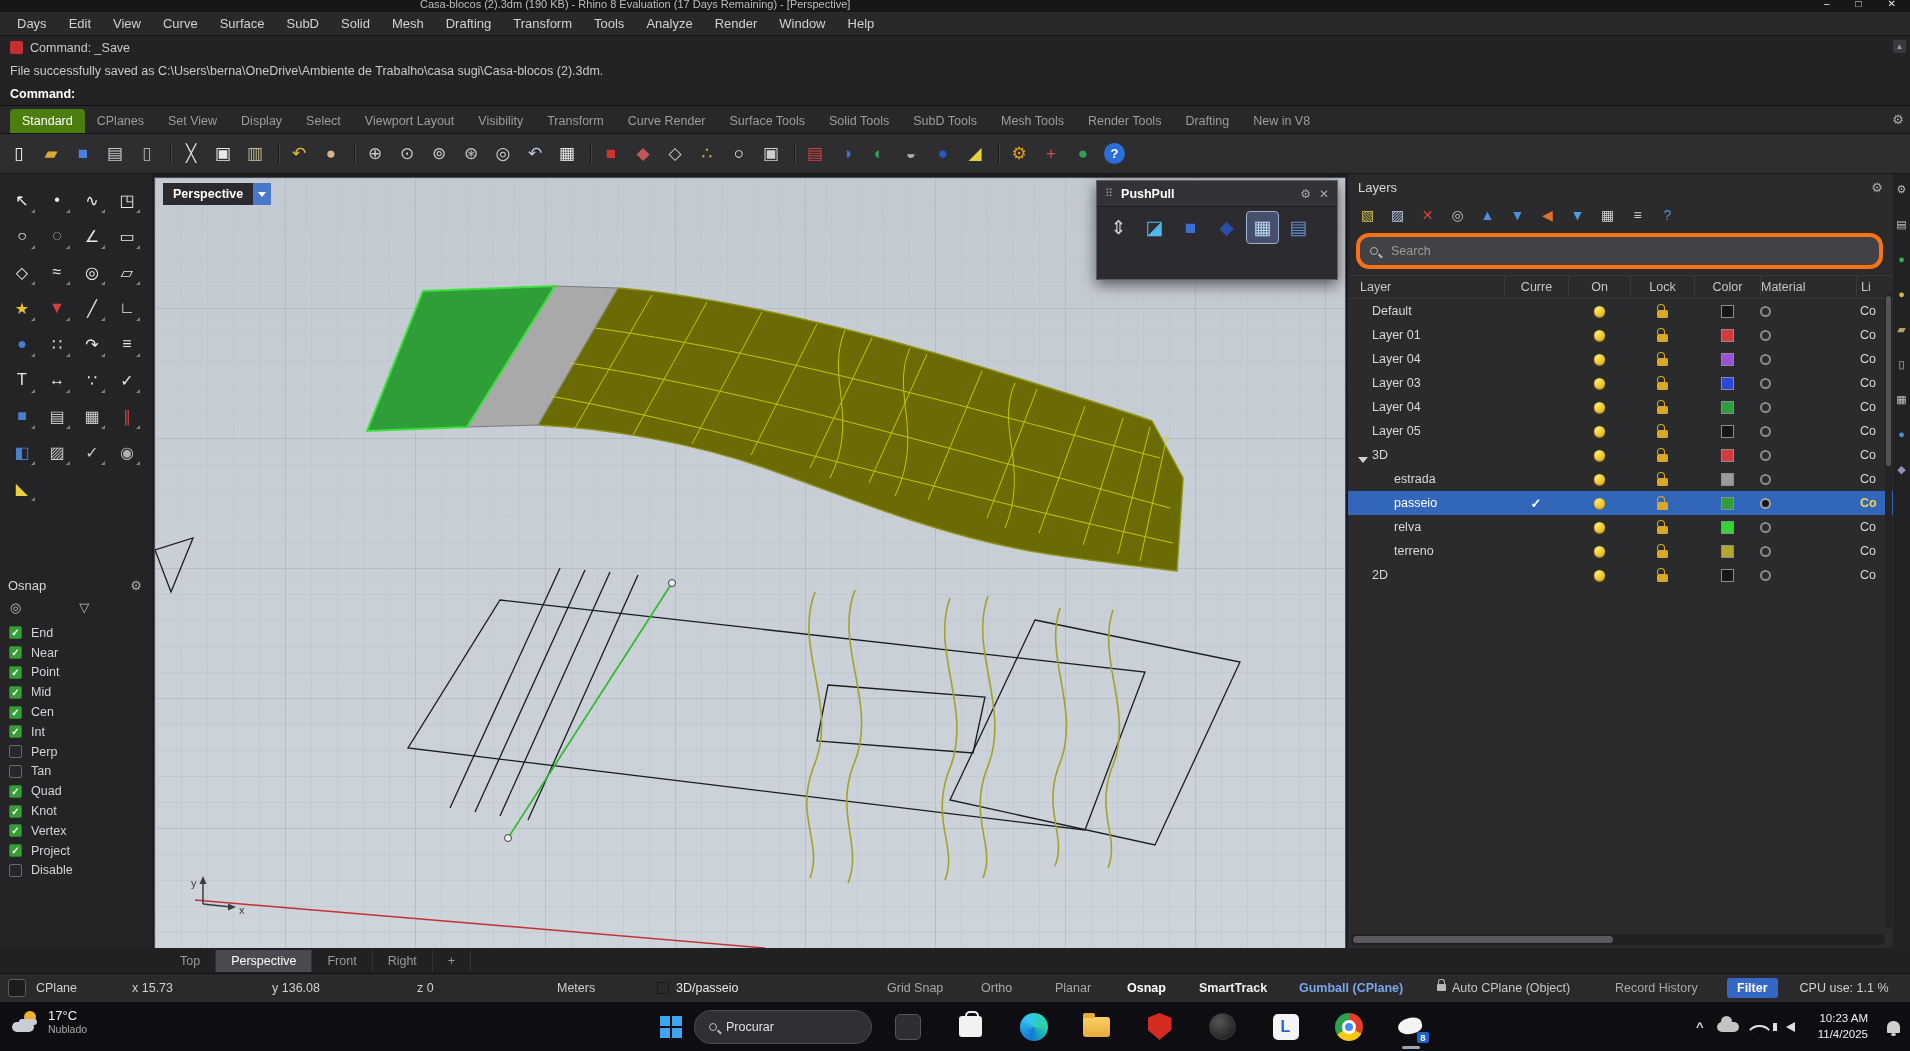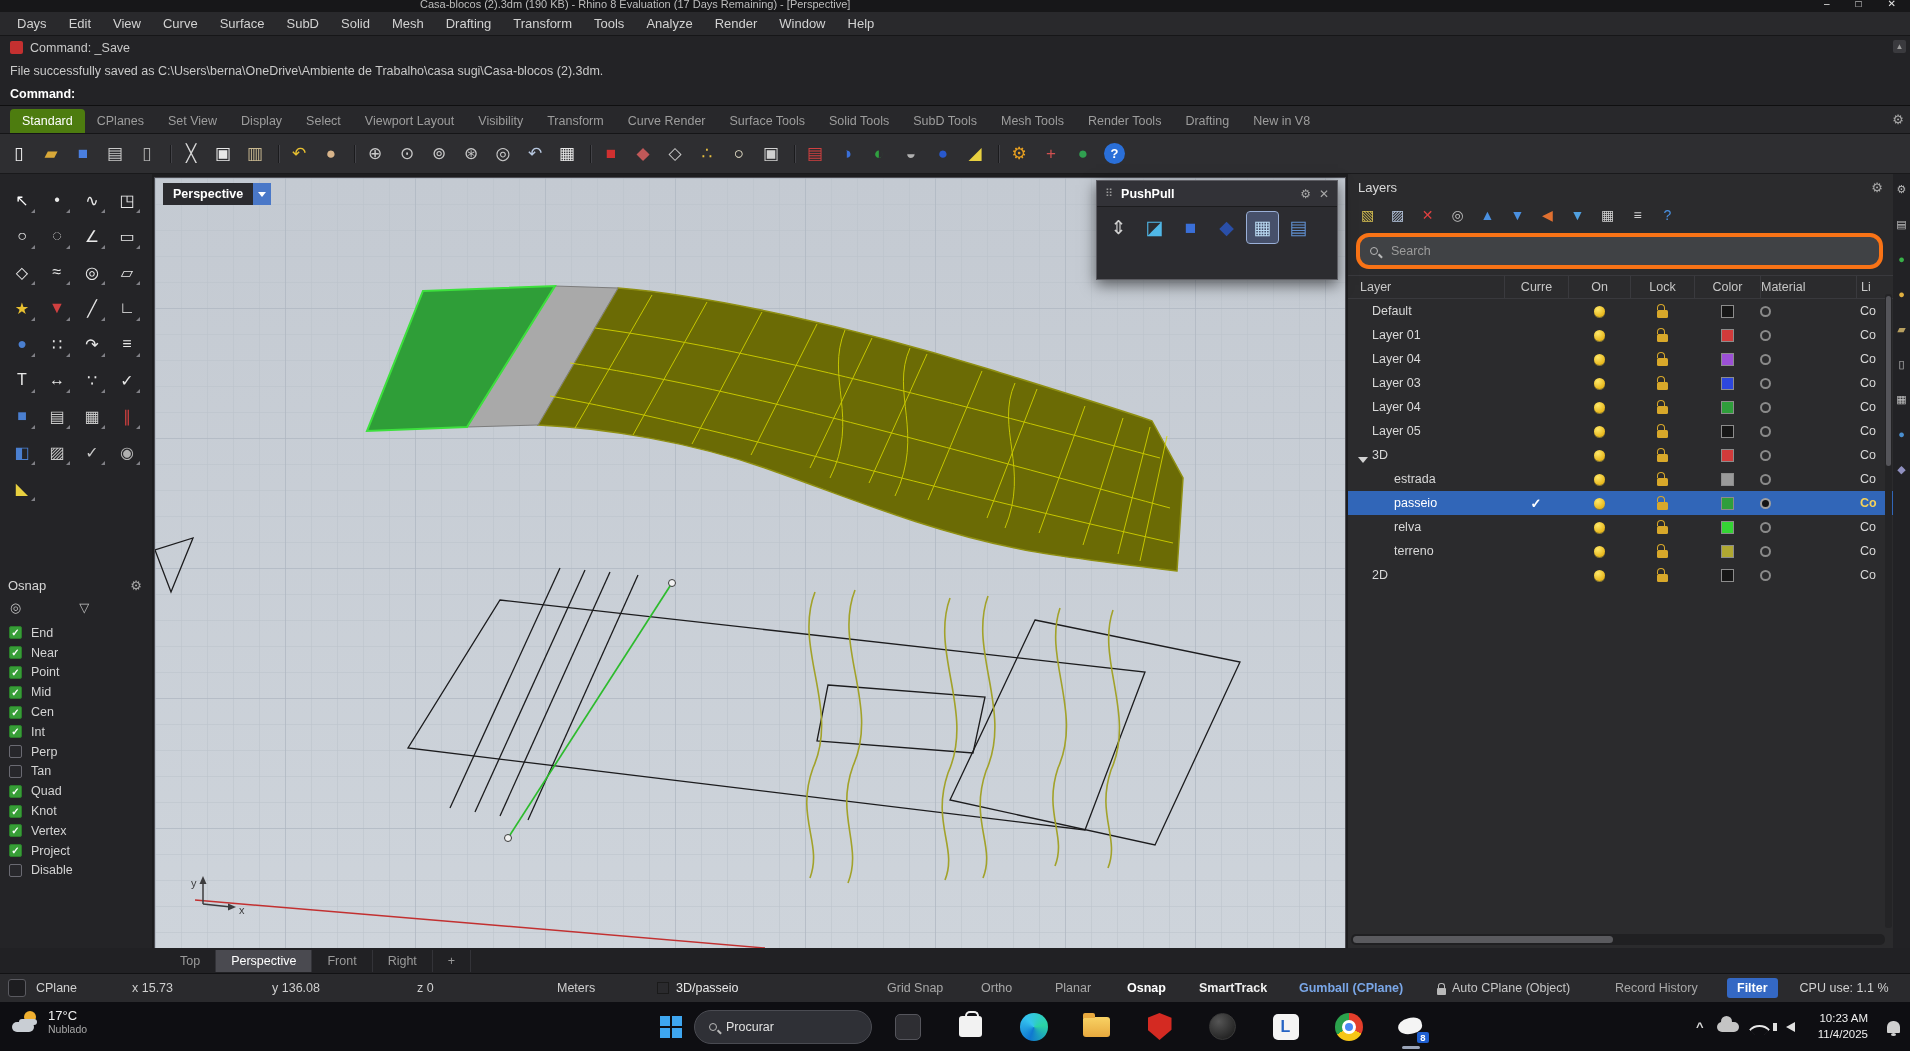--- a/index.html
+++ b/index.html
@@ -115,21 +115,21 @@
 .sbi{white-space:nowrap;overflow:hidden}
 .sb-cplane{width:96px;color:#d0d0d0}
 .sb-x{width:140px;color:#cfcfcf}.sb-y{width:145px;color:#cfcfcf}.sb-z{width:140px;color:#cfcfcf}
 .sb-units{width:100px;color:#cfcfcf}
 .sb-layerchip{width:230px;display:flex;align-items:center;gap:7px;color:#e8e8e8}
 .chipswatch{width:12px;height:12px;border:1px solid #1a1a1a;flex:none}
 .sb-grid{width:94px}.sb-ortho{width:74px}.sb-planar{width:72px}
 .sb-osnap{width:72px;color:#fff;font-weight:bold}
 .sb-strack{width:100px;color:#f0f0f0;font-weight:bold}
 .sb-gumball{width:138px;color:#7aa7e8;font-weight:bold}
-.sb-autocp{width:178px;display:flex;align-items:flex-end;gap:6px;color:#c6c6c6}
+.sb-autocp{width:178px;display:flex;align-items:flex-start;gap:6px;color:#c6c6c6}
 .slock{width:9px;height:7px;background:#b8b8b8;border-radius:1px;position:relative;flex:none;margin-top:3px}
 .slock::before{content:"";position:absolute;left:1px;top:-5px;width:5px;height:4px;border:1.5px solid #b8b8b8;border-bottom:none;border-radius:3px 3px 0 0}
 .sb-rhist{width:112px}
 .sb-filter{background:#3468c4;color:#fff;border-radius:3px;padding:3px 10px;margin-right:22px;font-weight:bold}
 .sb-cpu{color:#d0d0d0}
 
 #taskbar{position:absolute;top:1002px;left:0;width:1910px;height:49px;background:#0e0e12;display:flex;align-items:center}
 #weather{position:absolute;left:10px;top:6px;display:flex;align-items:center;gap:8px}
 .weather-icon{position:relative;width:30px;height:24px}
 .weather-icon::before{content:"";position:absolute;right:4px;top:1px;width:12px;height:12px;border-radius:50%;background:#f0b030}

